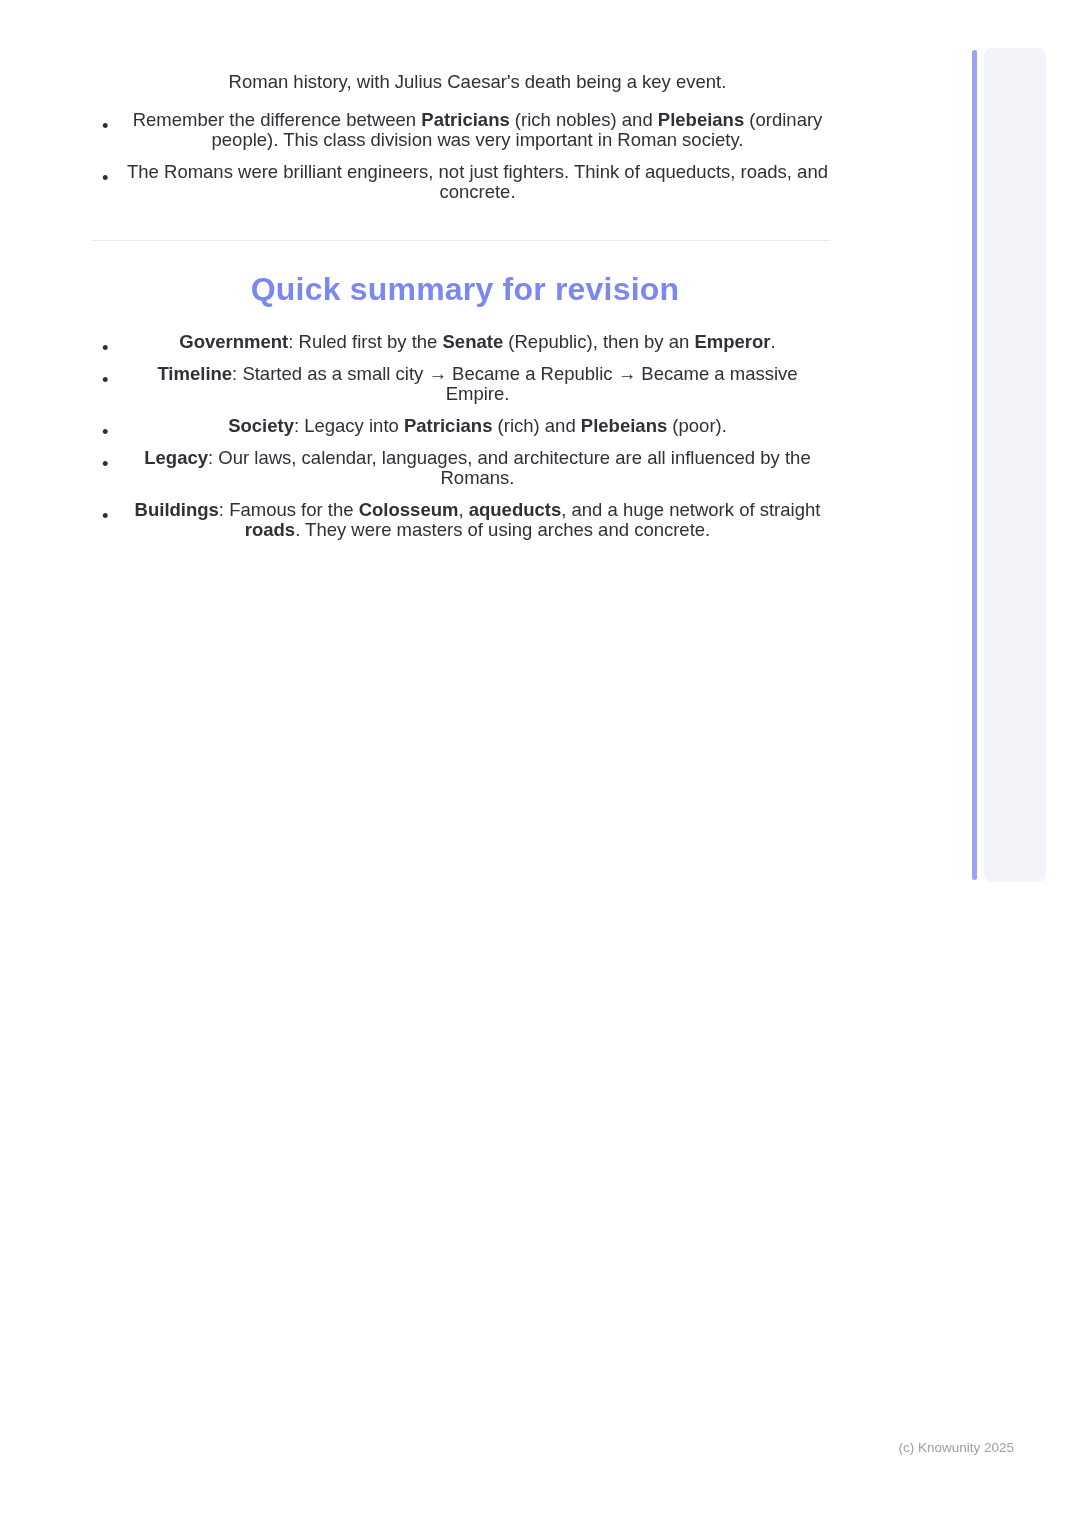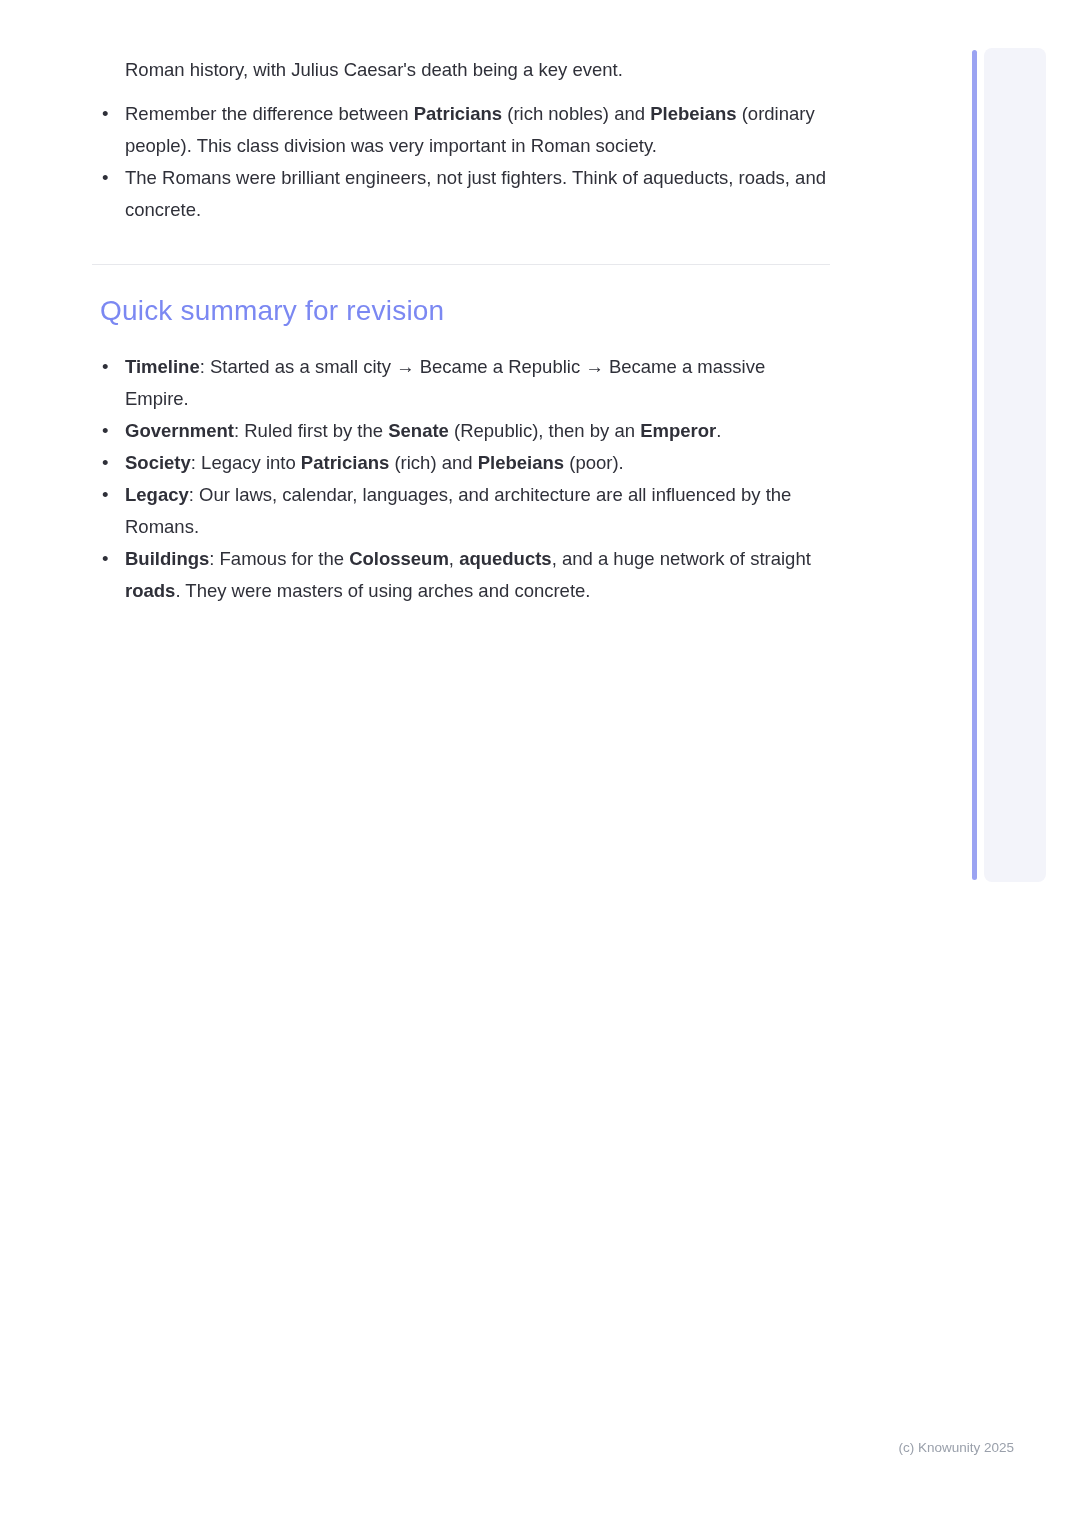--- a/index.html
+++ b/index.html
@@ -8,58 +8,60 @@
     width: 1080px;
     height: 1528px;
     background: #ffffff;
     overflow: hidden;
     font-family: "Liberation Sans", sans-serif;
     color: var(--c-text, #2f3039);
   }
   .doc {
     position: absolute;
     left: 92px;
-    top: 54px;
+    top: 66px;
     width: 738px;
+    text-align: center;
   }
   .continuation {
     margin: 0 0 0 33px;
     font-size: 18.5px;
     line-height: 32px;
   }
   ul.bullets {
     list-style: none;
     margin: 12px 0 0 0;
     padding: 0;
   }
   ul.bullets li {
     position: relative;
     padding-left: 33px;
+    margin-top: 12px;
     font-size: 18.5px;
-    line-height: 32px;
+    line-height: 20px;
   }
   ul.bullets li::before {
     content: "\2022";
     position: absolute;
     left: 10px;
     top: 0;
     font-size: 18.5px;
     line-height: 32px;
     color: var(--c-text, #2f3039);
   }
   ul.bullets li strong { font-weight: 700; }
   .divider {
     margin-top: 38px;
     height: 1px;
     background: #e7e8ec;
   }
   .heading {
     margin: 30px 0 0 8px;
-    font-size: 28px;
-    font-weight: 400;
+    font-size: 32px;
+    font-weight: 700;
     color: var(--c-heading, #7b88f2);
     letter-spacing: 0.2px;
   }
   .summary-list { margin-top: 24px !important; }
   .scroll-line {
     position: absolute;
     left: 972px;
     top: 50px;
     width: 5px;
     height: 830px;
@@ -95,22 +97,22 @@
     <ul class="bullets">
         <li><span>Remember the difference between </span><strong>Patricians</strong><span> (rich nobles) and </span><strong>Plebeians</strong><span> (ordinary people). This class division was very important in Roman society.</span></li>
         <li><span>The Romans were brilliant engineers, not just fighters. Think of aqueducts, roads, and concrete.</span></li>
       </ul>
 
     <div class="divider"></div>
 
     <h2 class="heading">Quick summary for revision</h2>
 
     <ul class="bullets summary-list">
+        <li><strong>Government</strong><span>: Ruled first by the </span><strong>Senate</strong><span> (Republic), then by an </span><strong>Emperor</strong><span>.</span></li>
         <li><strong>Timeline</strong><span>: Started as a small city → Became a Republic → Became a massive Empire.</span></li>
-        <li><strong>Government</strong><span>: Ruled first by the </span><strong>Senate</strong><span> (Republic), then by an </span><strong>Emperor</strong><span>.</span></li>
         <li><strong>Society</strong><span>: Legacy into </span><strong>Patricians</strong><span> (rich) and </span><strong>Plebeians</strong><span> (poor).</span></li>
         <li><strong>Legacy</strong><span>: Our laws, calendar, languages, and architecture are all influenced by the Romans.</span></li>
         <li><strong>Buildings</strong><span>: Famous for the </span><strong>Colosseum</strong><span>, </span><strong>aqueducts</strong><span>, and a huge network of straight </span><strong>roads</strong><span>. They were masters of using arches and concrete.</span></li>
       </ul>
 
   </main>
 
   <div class="scroll-line"></div>
   <div class="side-panel"></div>
 

